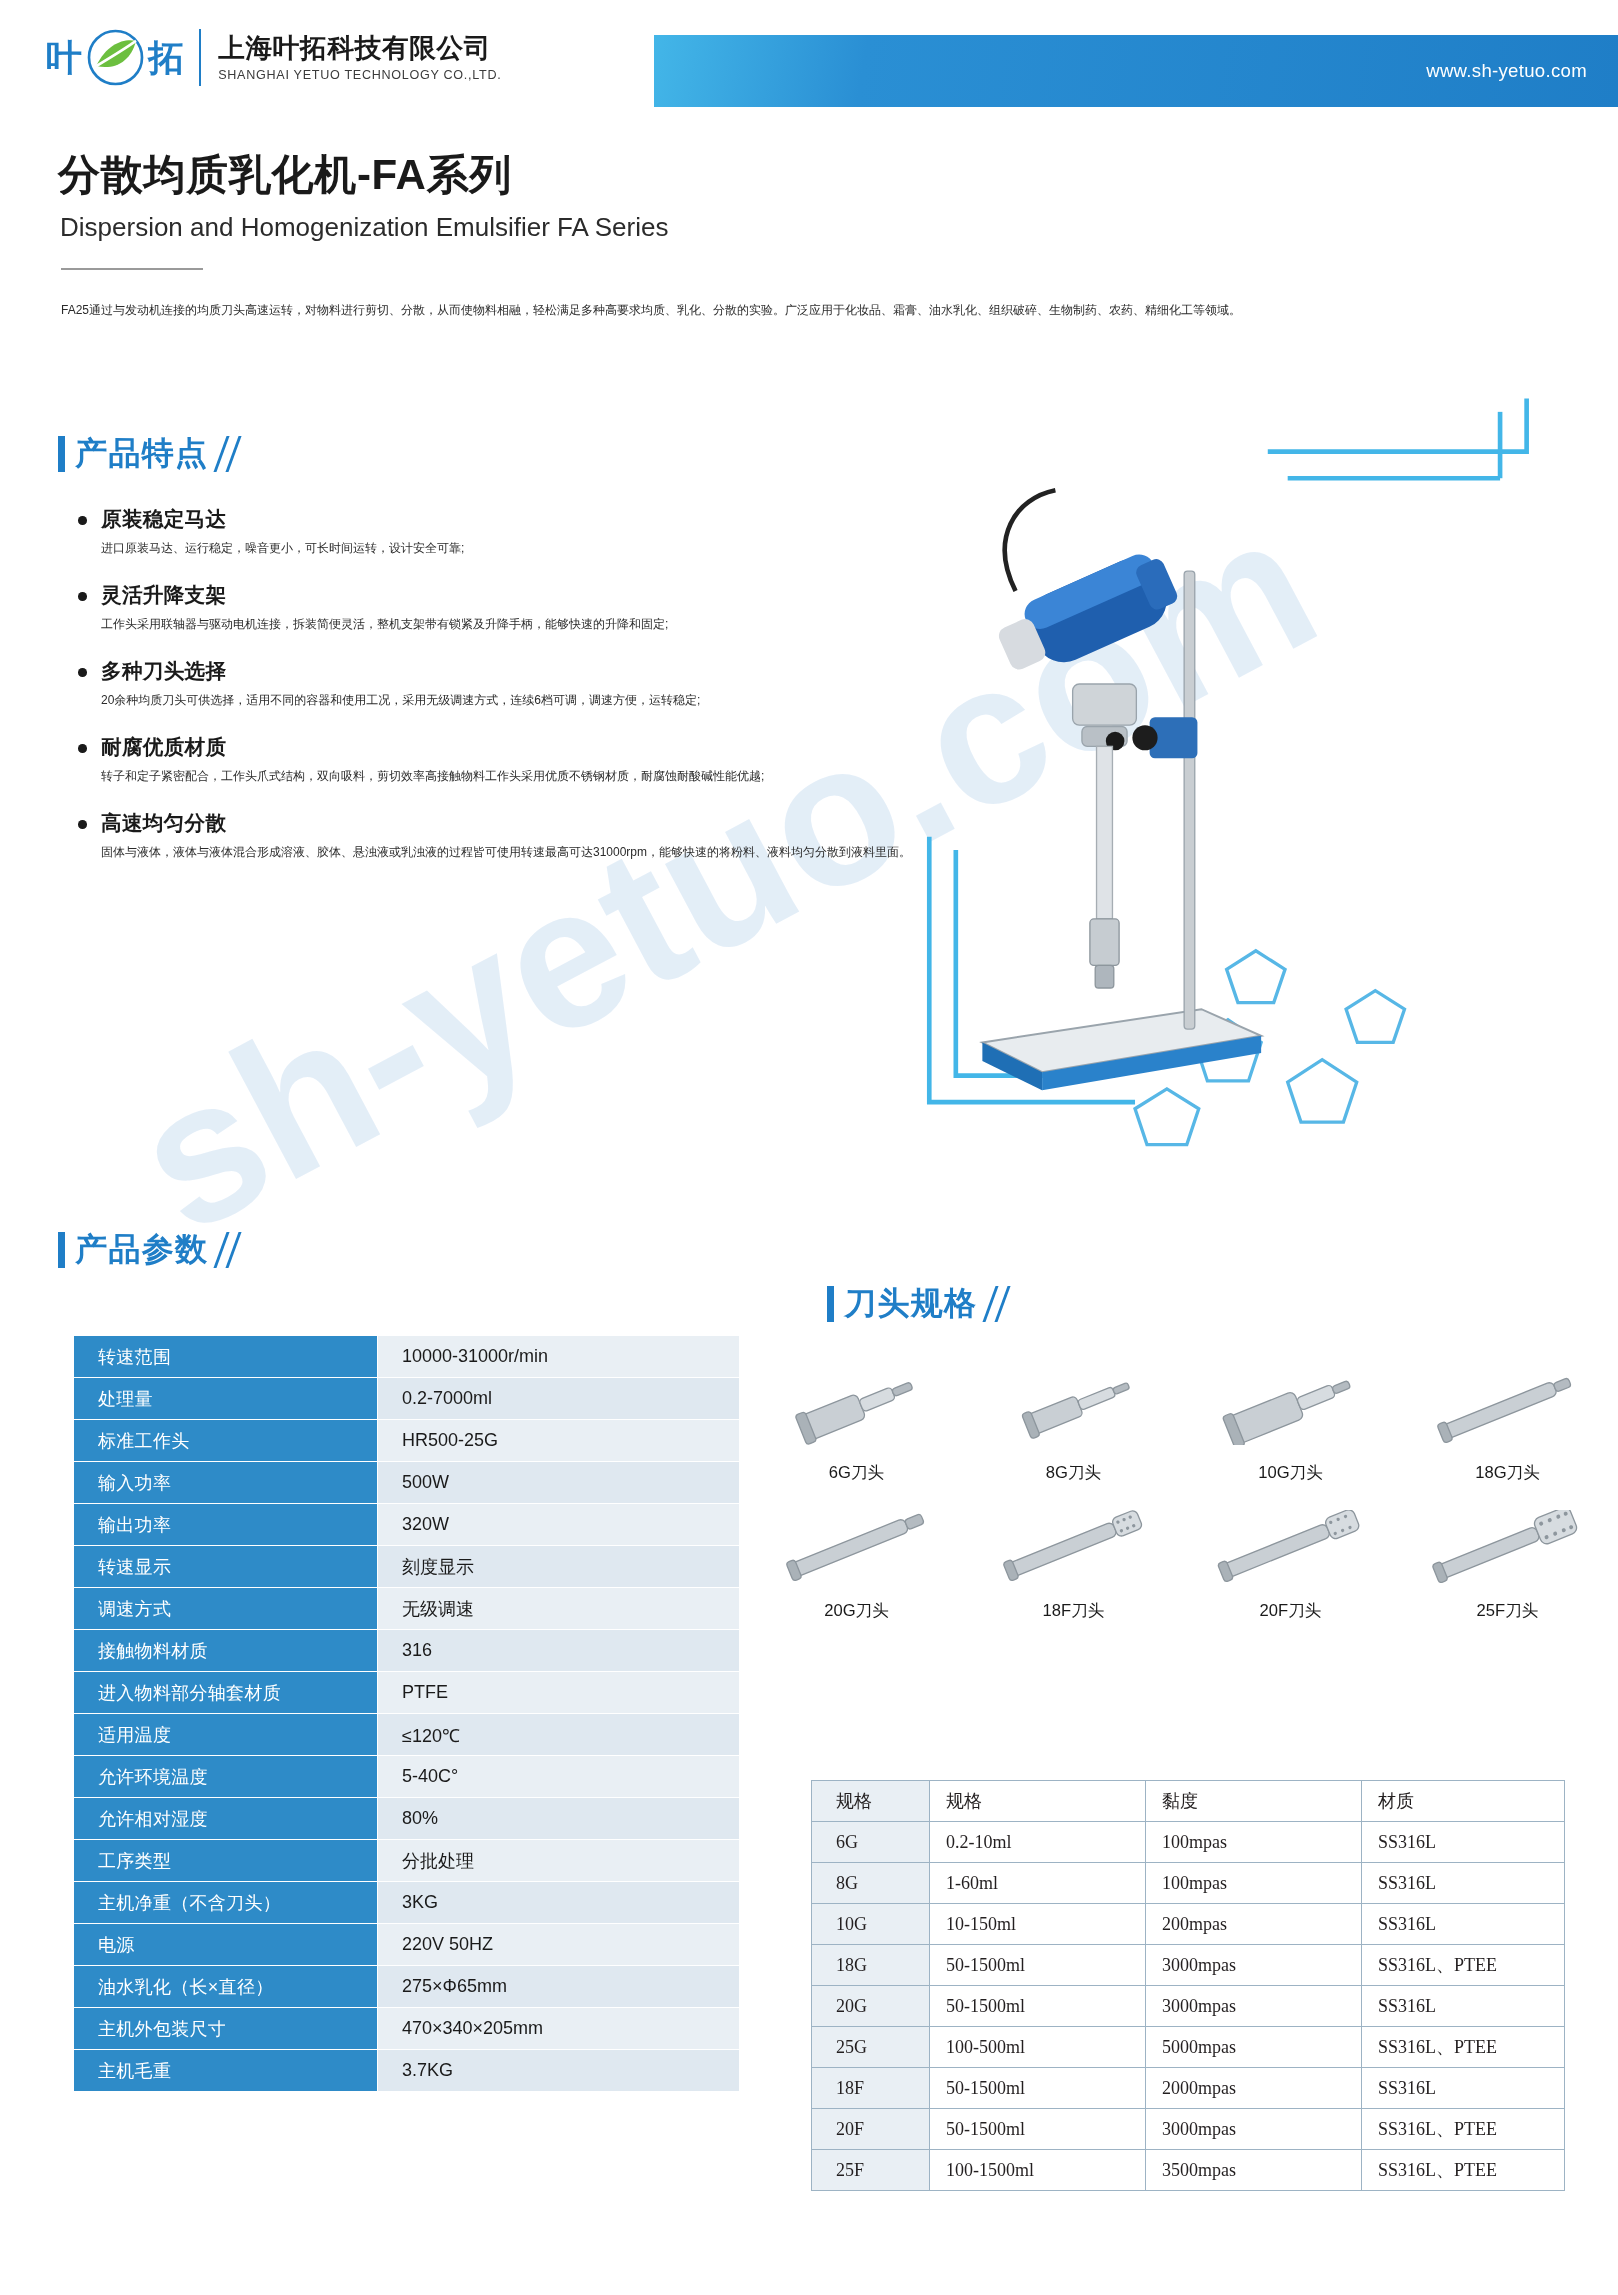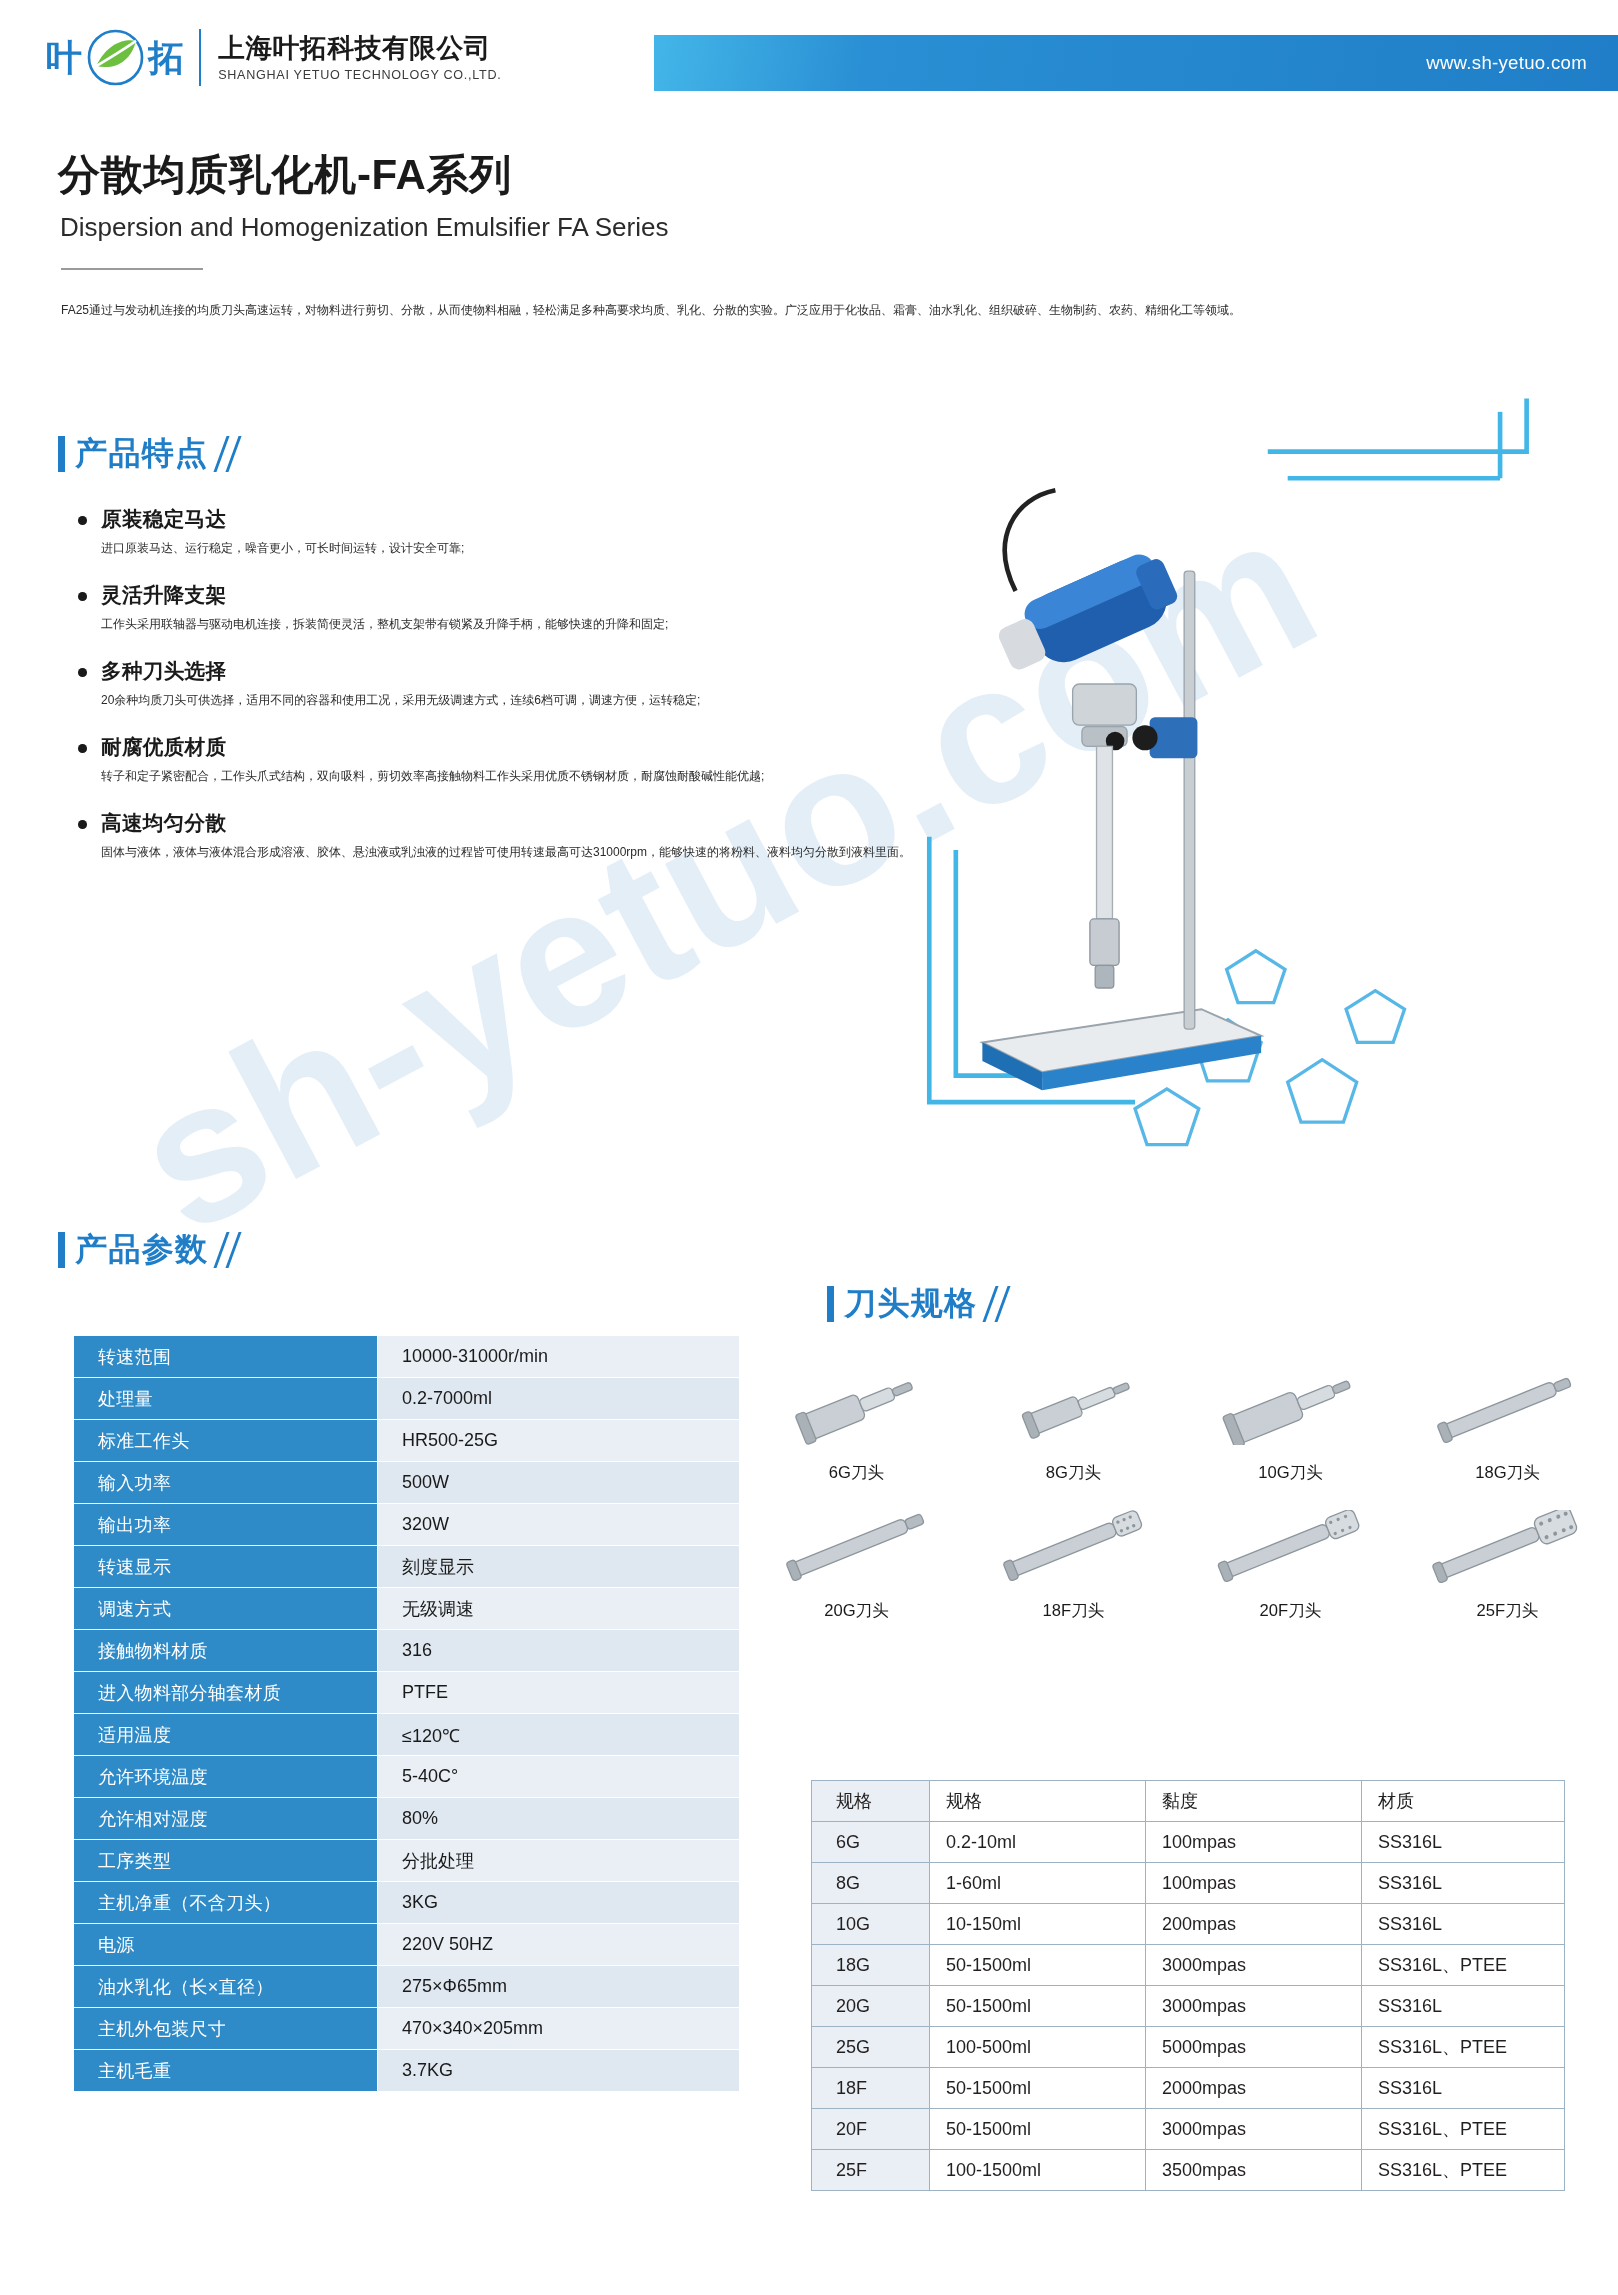--- a/index.html
+++ b/index.html
@@ -46,21 +46,21 @@
     left: 0; top: 0;
     width: 1618px;
     height: 114px;
     z-index: 20;
   }
   .header-bar {
     position: absolute;
     left: 654px;
     top: 35px;
     width: 964px;
-    height: 56px;
+    height: 72px;
     background: linear-gradient(100deg, #43b6e8 0%, #2a8fd4 22%, #1f7ec7 100%);
   }
   .header-bar .url {
     position: absolute;
     right: 31px;
     top: 50%;
     transform: translateY(-50%);
     color: #ffffff;
     font-size: 18.6px;
     letter-spacing: 0.3px;
@@ -304,20 +304,21 @@
     z-index: 12;
   }
   .heads-table tr { height: 41px; }
   .heads-table td, .heads-table th {
     border: 0.7px solid #9db3c4;
     padding: 0 0 0 16px;
     text-align: left;
     font-weight: normal;
     vertical-align: middle;
     background: #ffffff;
+    font-family: Liberation Serif, serif;
   }
   .heads-table th {
     background: #ffffff;
     font-size: 18px;
   }
   .heads-table td.code, .heads-table th.code {
     width: 93px;
     background: #e9eff4;
     padding-left: 24px;
   }

